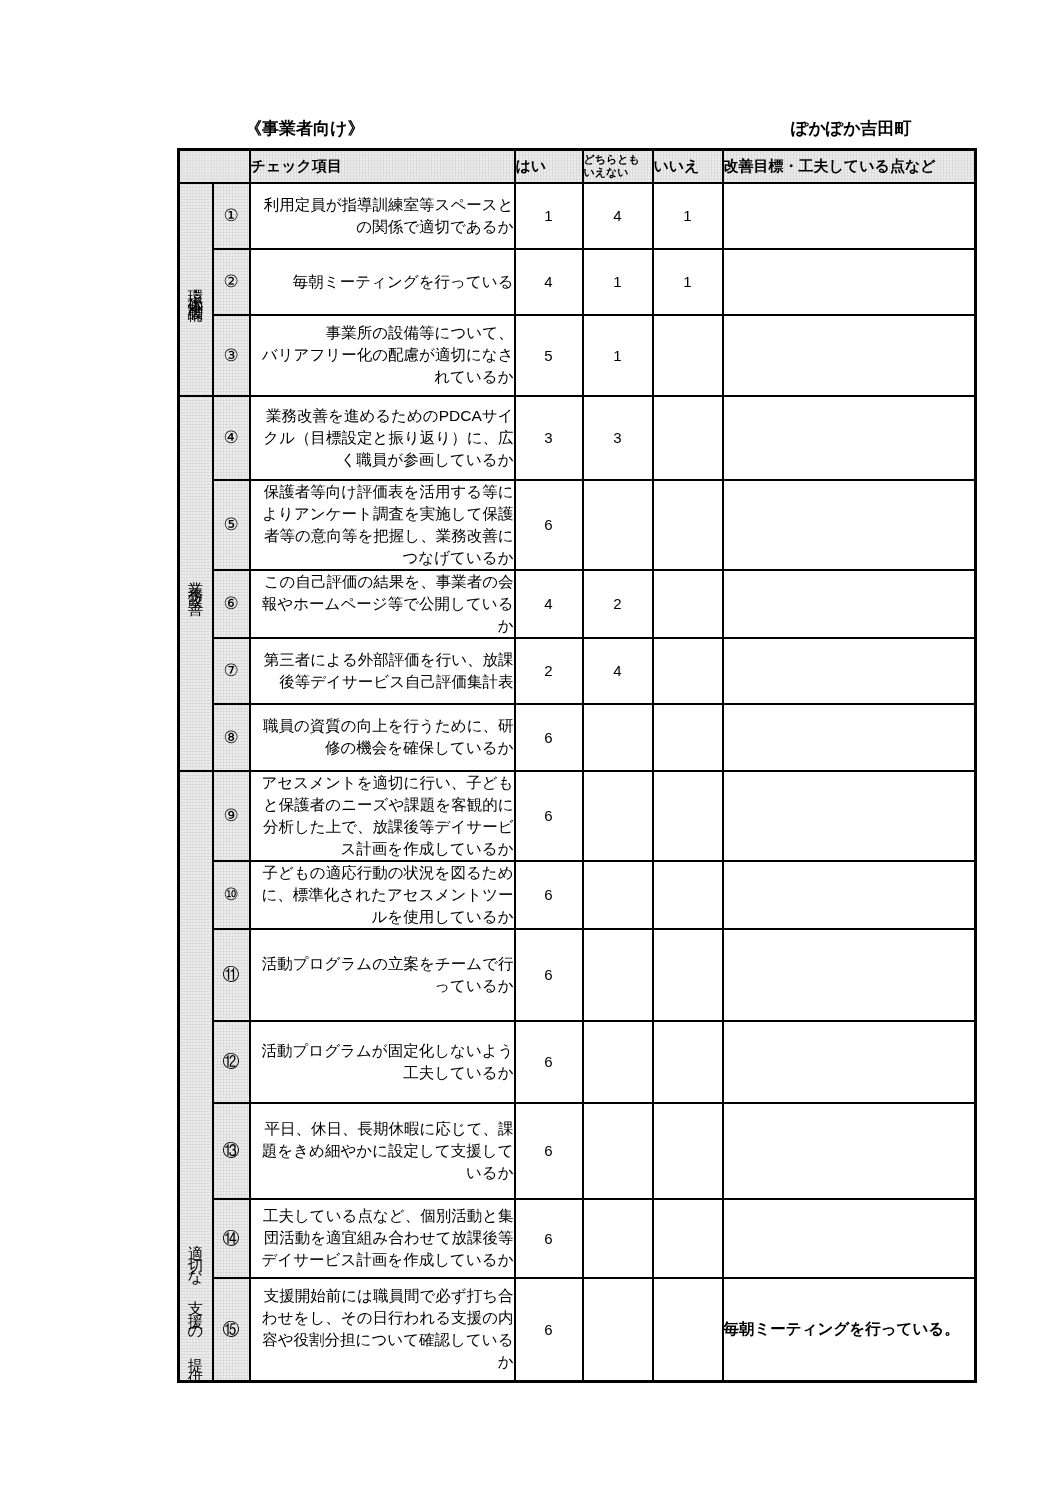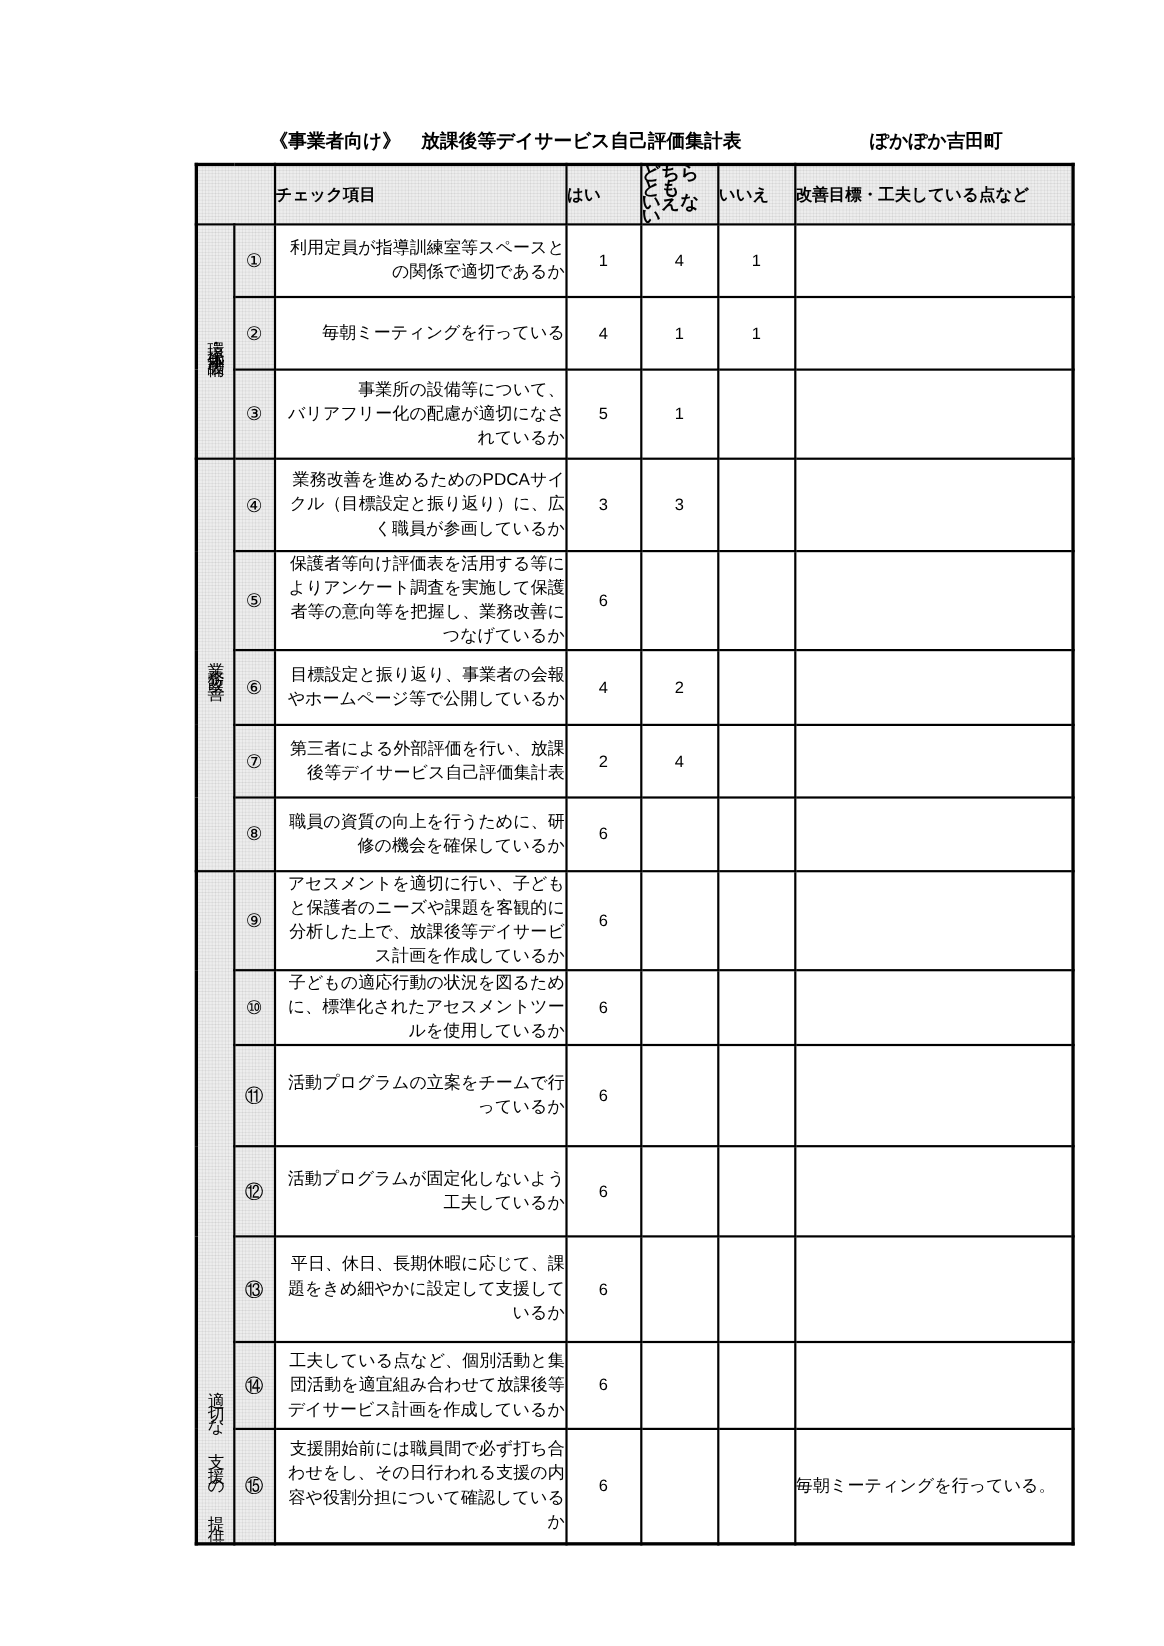--- a/index.html
+++ b/index.html
@@ -34,21 +34,21 @@
   .hatch {
     background-color: #ededed;
     background-image:
       linear-gradient(90deg, rgba(0,0,0,0.06) 1px, transparent 1px),
       linear-gradient(rgba(0,0,0,0.06) 1px, transparent 1px);
     background-size: 3px 3px;
   }
   th.head {
     font-size: 15px; font-weight: bold; text-align: left; vertical-align: middle;
   }
-  th.head .small { display: block; font-size: 17px; line-height: 13px; font-weight: bold; }
+  th.head .small { display: block; font-size: 11px; line-height: 13px; font-weight: bold; }
 
   td.groupcell { text-align: center; vertical-align: middle; }
   td.groupcell.bottom { vertical-align: bottom; }
   .v-label {
     display: inline-block;
     writing-mode: vertical-rl;
     text-orientation: upright;
     font-size: 15.5px;
     line-height: 1;
   }
@@ -62,29 +62,29 @@
     font-size: 15.5px; line-height: 22px;
     padding: 2px 3px 2px 5px;
     white-space: pre-line;
     word-break: normal;
   }
   td.cntcell { background: #fff; text-align: center; vertical-align: middle; font-size: 15px; }
   td.cmtcell {
     background: #fff; vertical-align: middle; text-align: left;
     font-size: 15.5px; line-height: 22px;
     padding: 2px 30px 2px 6px;
+    font-weight: bold;
   }
 </style>
 </head>
 <body>
 
 <div class="page">
 
   <span class="title-part t1">《事業者向け》</span>
-  <span class="title-part t2">放課後等デイサービス自己評価集計表</span>
   <span class="title-part t3">ぽかぽか吉田町</span>
 
   <table class="sheet">
     <colgroup>
       <col style="width:34px">
         <col style="width:37px">
         <col style="width:265px">
       <col style="width:68px">
         <col style="width:70px">
         <col style="width:70px">
@@ -147,21 +147,21 @@
     <tr style="height:78px">
       <td class="numcell hatch">⑤</td>
       <td class="itemcell">保護者等向け評価表を活用する等によりアンケート調査を実施して保護者等の意向等を把握し、業務改善につなげているか</td>
       <td class="cntcell">6</td>
       <td class="cntcell"></td>
       <td class="cntcell"></td>
       <td class="cmtcell"></td>
     </tr>
     <tr style="height:68px">
       <td class="numcell hatch">⑥</td>
-      <td class="itemcell">目標設定と振り返り、事業者の会報やホームページ等で公開しているか</td>
+      <td class="itemcell">この自己評価の結果を、事業者の会報やホームページ等で公開しているか</td>
       <td class="cntcell">4</td>
       <td class="cntcell">2</td>
       <td class="cntcell"></td>
       <td class="cmtcell"></td>
     </tr>
     <tr style="height:66px">
       <td class="numcell hatch">⑦</td>
       <td class="itemcell">第三者による外部評価を行い、放課後等デイサービス自己評価集計表</td>
       <td class="cntcell">2</td>
       <td class="cntcell">4</td>

